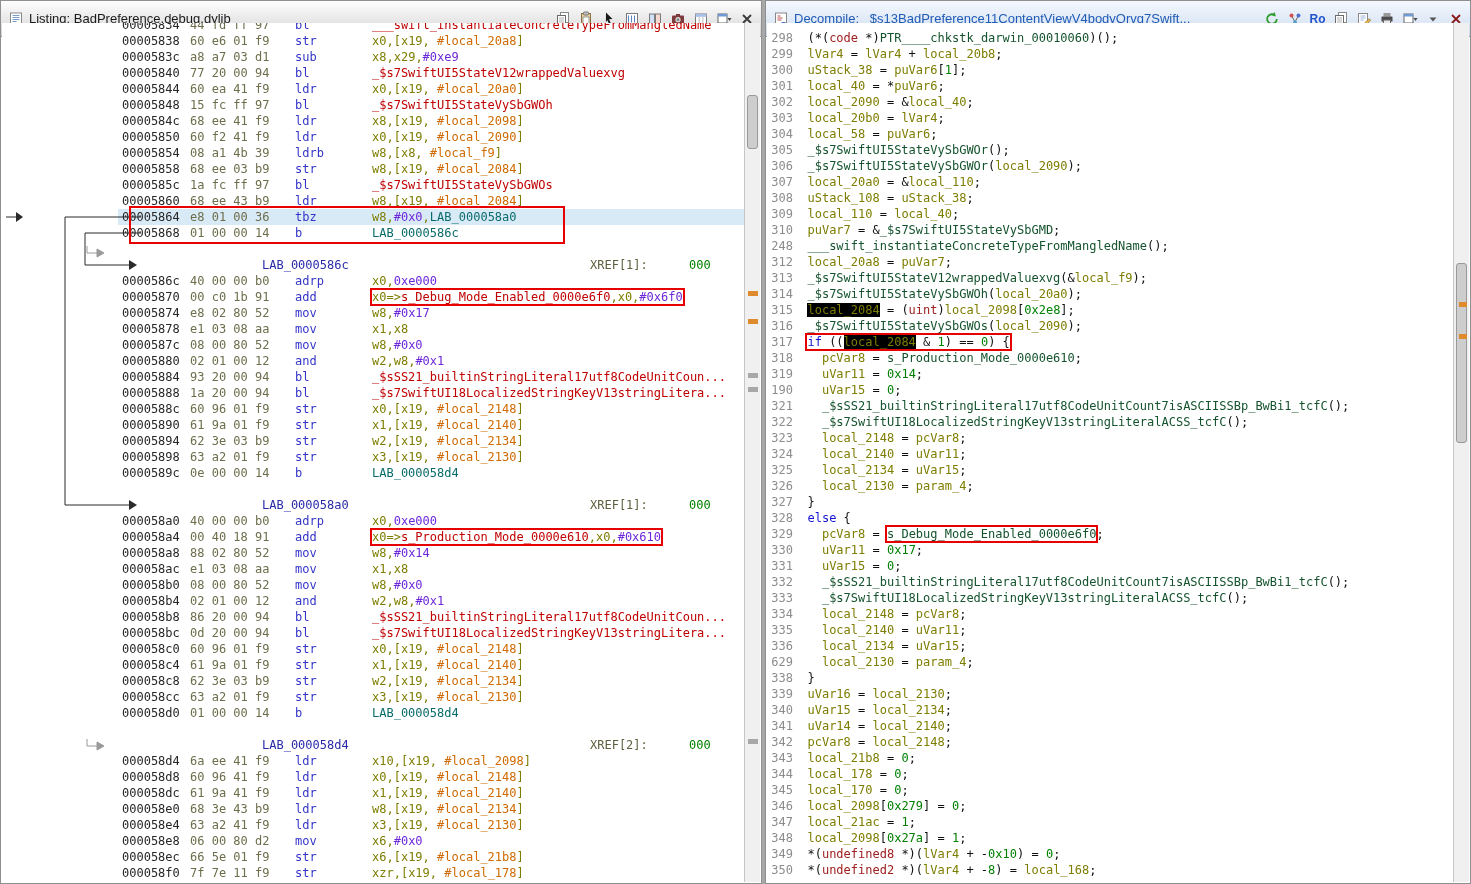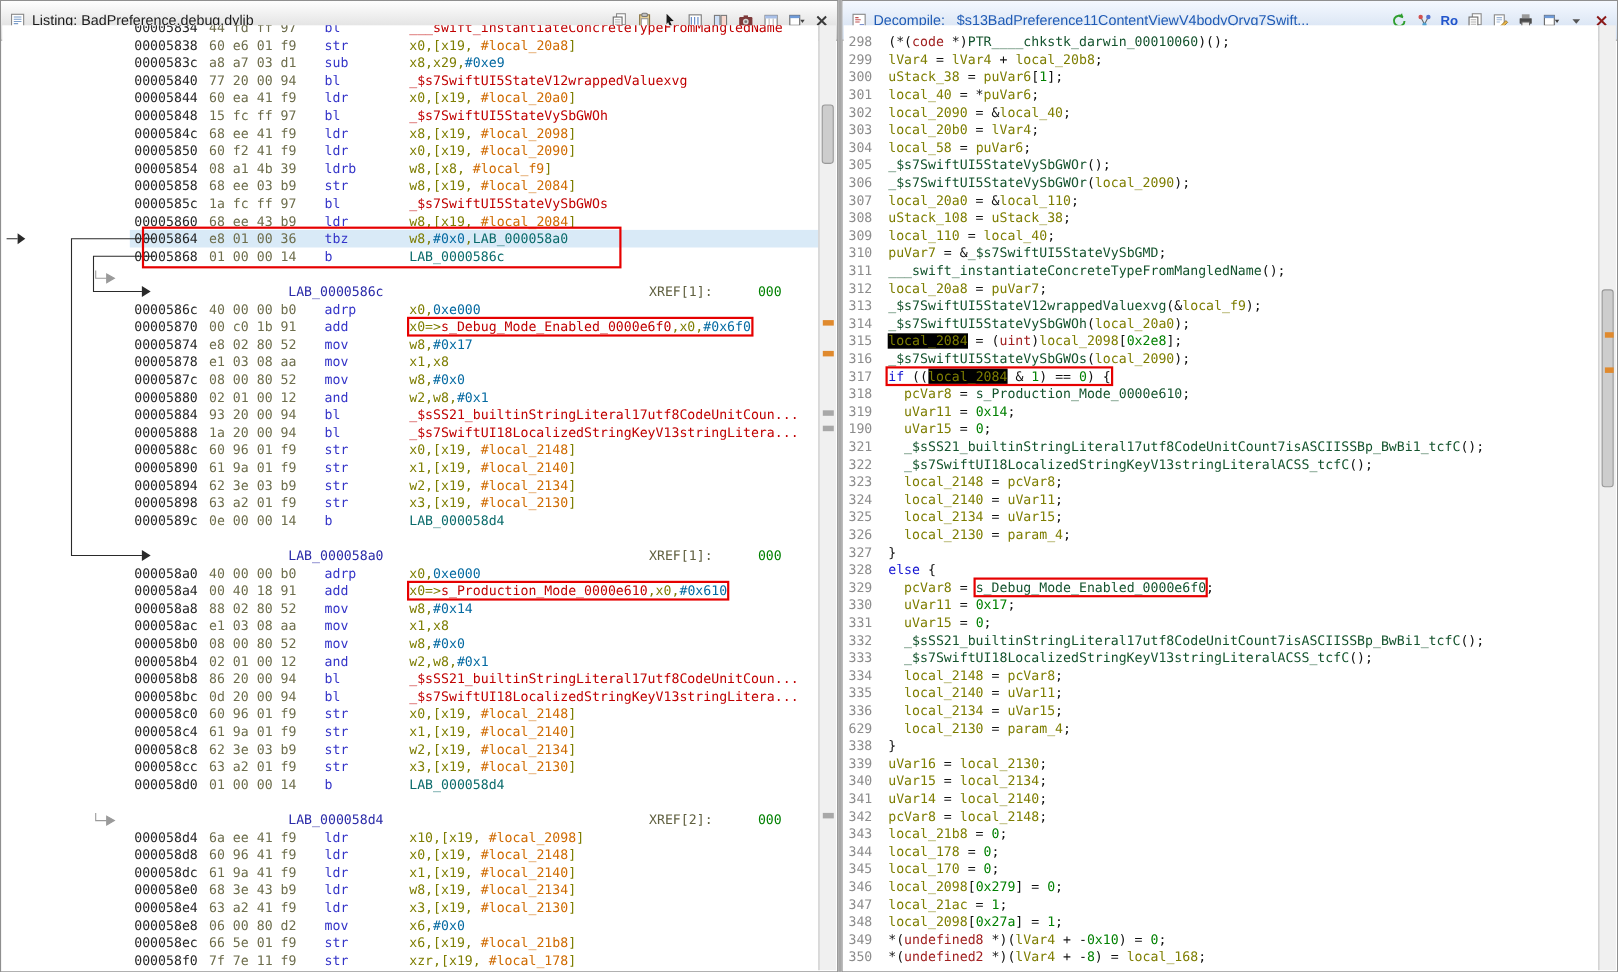--- a/index.html
+++ b/index.html
@@ -25,21 +25,21 @@
   
   #listing-body{position:absolute;left:1px;top:22px;right:17px;bottom:1px;overflow:hidden;background:#fff}
   #listing-rows{position:relative;top:-6px}
   .lrow{height:16px;font-size:12px;line-height:16px;white-space:pre;margin-left:116px;padding-left:4px;position:relative;overflow:visible}
   .lrow.cursor{background:#d9eaf7}
   .col-a{display:inline-block;width:68px;color:#262626}
   .col-b{display:inline-block;width:105px;color:#6d6d4b}
   .col-m{display:inline-block;width:77px;color:#3434c8}
   .col-o{display:inline}
   .t-reg{color:#7d7d00}
-  .t-imm{color:#0369a1}
+  .t-imm{color:#6d28d9}
   .t-ref{color:#cf6a00}
   .t-fn{color:#c00000}
   .t-lab{color:#0a6b6b}
   .t-labeldef{color:#2a2aa8}
   .t-xref{color:#606040}
   .t-xrefaddr{color:#008000}
   .lab-ind{margin-left:140px}
   .xref-pos{position:absolute;left:472px}
   .xrefaddr-pos{position:absolute;left:571px}
 
@@ -315,21 +315,21 @@
         <div class="dline"><span class="dnum">301</span><span class="dcode"><span class="c-plain">  </span><span class="c-var">local_40</span><span class="c-plain"> = *</span><span class="c-var">puVar6</span><span class="c-plain">;</span></span></div>
         <div class="dline"><span class="dnum">302</span><span class="dcode"><span class="c-plain">  </span><span class="c-var">local_2090</span><span class="c-plain"> = &amp;</span><span class="c-var">local_40</span><span class="c-plain">;</span></span></div>
         <div class="dline"><span class="dnum">303</span><span class="dcode"><span class="c-plain">  </span><span class="c-var">local_20b0</span><span class="c-plain"> = </span><span class="c-var">lVar4</span><span class="c-plain">;</span></span></div>
         <div class="dline"><span class="dnum">304</span><span class="dcode"><span class="c-plain">  </span><span class="c-var">local_58</span><span class="c-plain"> = </span><span class="c-var">puVar6</span><span class="c-plain">;</span></span></div>
         <div class="dline"><span class="dnum">305</span><span class="dcode"><span class="c-plain">  </span><span class="c-fn">_$s7SwiftUI5StateVySbGWOr</span><span class="c-plain">();</span></span></div>
         <div class="dline"><span class="dnum">306</span><span class="dcode"><span class="c-plain">  </span><span class="c-fn">_$s7SwiftUI5StateVySbGWOr</span><span class="c-plain">(</span><span class="c-var">local_2090</span><span class="c-plain">);</span></span></div>
         <div class="dline"><span class="dnum">307</span><span class="dcode"><span class="c-plain">  </span><span class="c-var">local_20a0</span><span class="c-plain"> = &amp;</span><span class="c-var">local_110</span><span class="c-plain">;</span></span></div>
         <div class="dline"><span class="dnum">308</span><span class="dcode"><span class="c-plain">  </span><span class="c-var">uStack_108</span><span class="c-plain"> = </span><span class="c-var">uStack_38</span><span class="c-plain">;</span></span></div>
         <div class="dline"><span class="dnum">309</span><span class="dcode"><span class="c-plain">  </span><span class="c-var">local_110</span><span class="c-plain"> = </span><span class="c-var">local_40</span><span class="c-plain">;</span></span></div>
         <div class="dline"><span class="dnum">310</span><span class="dcode"><span class="c-plain">  </span><span class="c-var">puVar7</span><span class="c-plain"> = &amp;</span><span class="c-fn">_$s7SwiftUI5StateVySbGMD</span><span class="c-plain">;</span></span></div>
-        <div class="dline"><span class="dnum">311</span><span class="dcode"><span class="c-plain">  </span><span class="c-fn">___swift_instantiateConcreteTypeFromMangledName</span><span class="c-plain">();</span></span></div>
+        <div class="dline"><span class="dnum">248</span><span class="dcode"><span class="c-plain">  </span><span class="c-fn">___swift_instantiateConcreteTypeFromMangledName</span><span class="c-plain">();</span></span></div>
         <div class="dline"><span class="dnum">312</span><span class="dcode"><span class="c-plain">  </span><span class="c-var">local_20a8</span><span class="c-plain"> = </span><span class="c-var">puVar7</span><span class="c-plain">;</span></span></div>
         <div class="dline"><span class="dnum">313</span><span class="dcode"><span class="c-plain">  </span><span class="c-fn">_$s7SwiftUI5StateV12wrappedValuexvg</span><span class="c-plain">(&amp;</span><span class="c-var">local_f9</span><span class="c-plain">);</span></span></div>
         <div class="dline"><span class="dnum">314</span><span class="dcode"><span class="c-plain">  </span><span class="c-fn">_$s7SwiftUI5StateVySbGWOh</span><span class="c-plain">(</span><span class="c-var">local_20a0</span><span class="c-plain">);</span></span></div>
         <div class="dline"><span class="dnum">315</span><span class="dcode"><span class="c-plain">  </span><span class="c-var hl">local_2084</span><span class="c-plain"> = (</span><span class="c-type">uint</span><span class="c-plain">)</span><span class="c-var">local_2098</span><span class="c-plain">[</span><span class="c-num">0x2e8</span><span class="c-plain">];</span></span></div>
         <div class="dline"><span class="dnum">316</span><span class="dcode"><span class="c-plain">  </span><span class="c-fn">_$s7SwiftUI5StateVySbGWOs</span><span class="c-plain">(</span><span class="c-var">local_2090</span><span class="c-plain">);</span></span></div>
         <div class="dline"><span class="dnum">317</span><span class="dcode"><span class="c-plain">  </span><span class="redbox"><span class="c-kw">if</span><span class="c-plain"> ((</span><span class="c-var hl">local_2084</span><span class="c-plain"> &amp; </span><span class="c-num">1</span><span class="c-plain">) == </span><span class="c-num">0</span><span class="c-plain">) {</span></span></span></div>
         <div class="dline"><span class="dnum">318</span><span class="dcode"><span class="c-plain">    </span><span class="c-var">pcVar8</span><span class="c-plain"> = </span><span class="c-fn">s_Production_Mode_0000e610</span><span class="c-plain">;</span></span></div>
         <div class="dline"><span class="dnum">319</span><span class="dcode"><span class="c-plain">    </span><span class="c-var">uVar11</span><span class="c-plain"> = </span><span class="c-num">0x14</span><span class="c-plain">;</span></span></div>
         <div class="dline"><span class="dnum">190</span><span class="dcode"><span class="c-plain">    </span><span class="c-var">uVar15</span><span class="c-plain"> = </span><span class="c-num">0</span><span class="c-plain">;</span></span></div>
         <div class="dline"><span class="dnum">321</span><span class="dcode"><span class="c-plain">    </span><span class="c-fn">_$sSS21_builtinStringLiteral17utf8CodeUnitCount7isASCIISSBp_BwBi1_tcfC</span><span class="c-plain">();</span></span></div>

